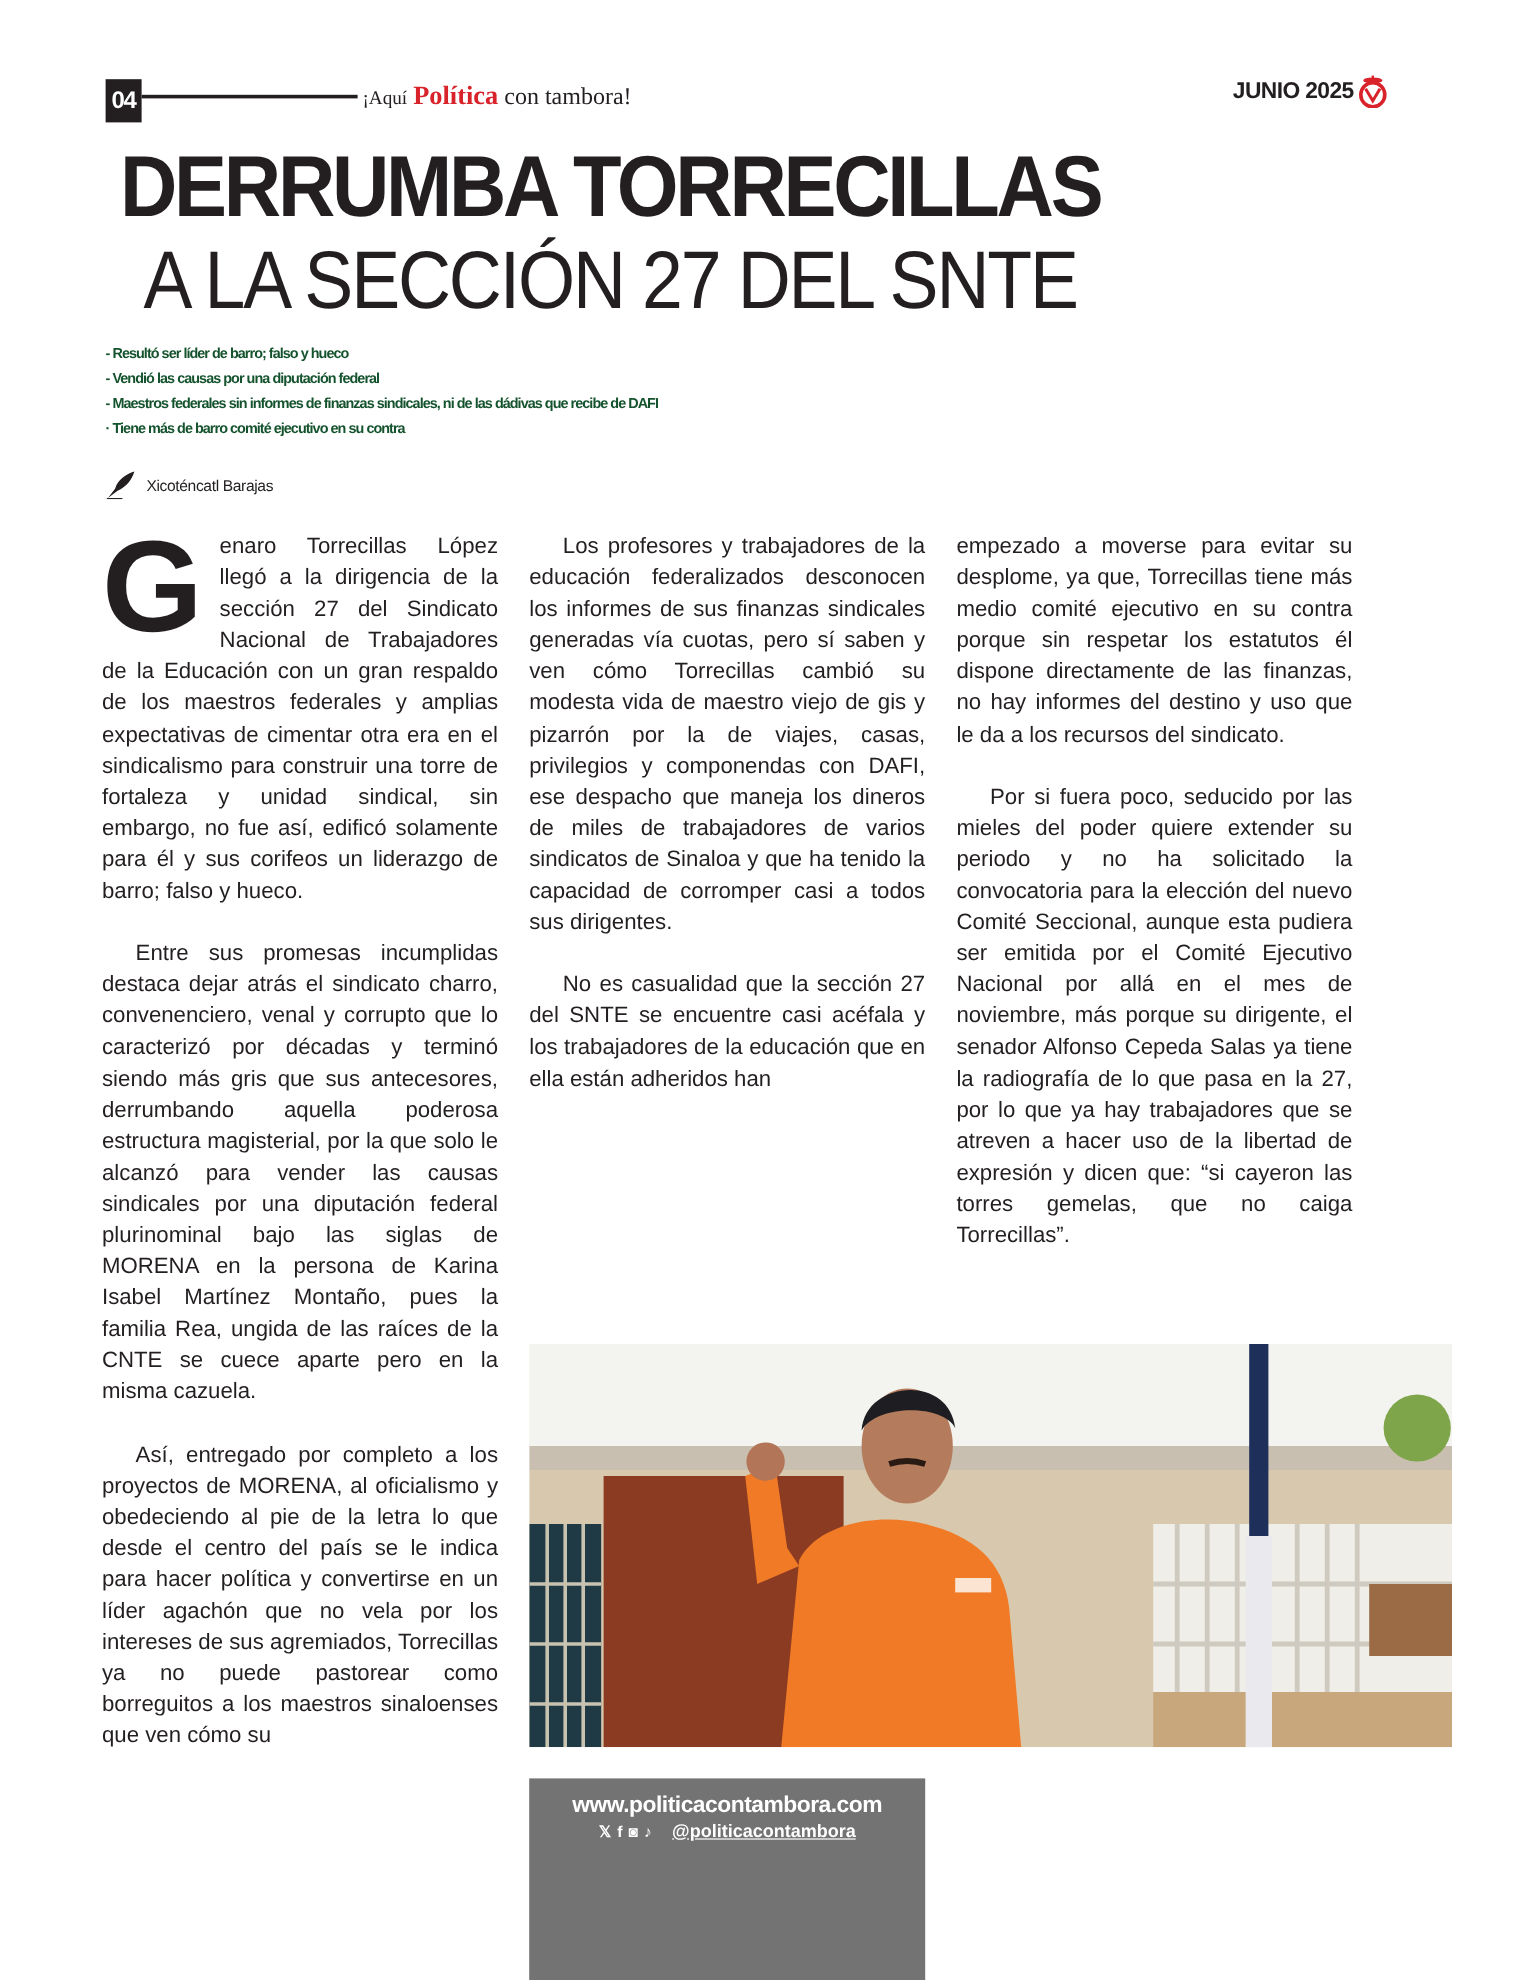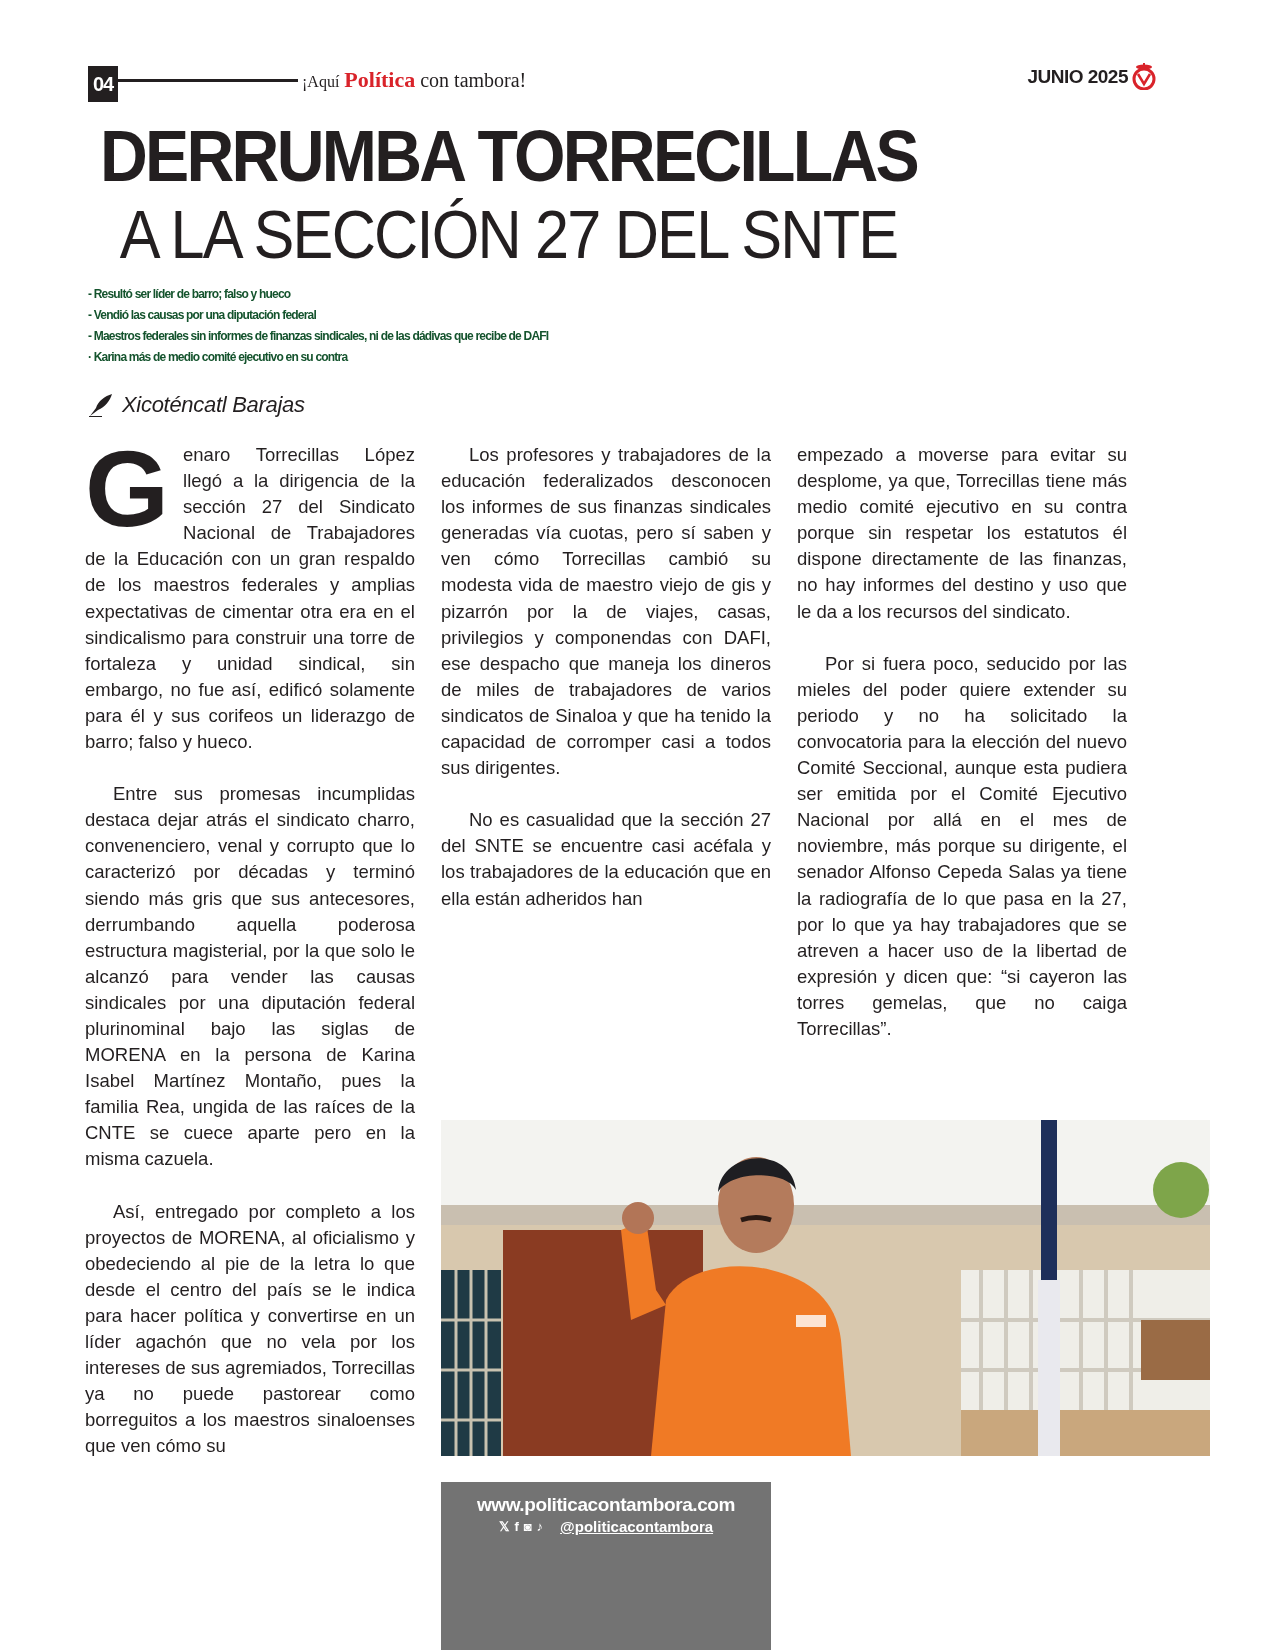--- a/index.html
+++ b/index.html
@@ -22,21 +22,21 @@
   .hl-1 { font-family: "Liberation Sans", sans-serif; font-weight: bold; font-size: 72px; letter-spacing: -3px; transform: scaleX(0.92); line-height: 76px; color: #231f20; }
   .hl-2 { font-family: "Liberation Sans", sans-serif; font-weight: normal; font-size: 68px; letter-spacing: -2px; transform: scaleX(0.9); line-height: 76px; color: #231f20; margin-top: 2px; }
 
   
   .bullets { position: absolute; left: 88px; top: 284px; list-style: none; }
   .bullets li { font-size: 12px; line-height: 21px; letter-spacing: -0.8px; color: #14532d; white-space: nowrap; font-weight: bold; }
 
   
   .byline { position: absolute; left: 88px; top: 392px; display: flex; align-items: center; gap: 8px; }
   .byline svg { width: 26px; height: 24px; }
-  .byline span { font-style: italic; font-size: 22px; color: #231f20; letter-spacing: -0.3px; }
+  .byline span { font-size: 13px; color: #231f20; letter-spacing: -0.3px; }
 
   
   .col { position: absolute; top: 442px; width: 330px; font-size: 18.5px; line-height: 26.1px; text-align: justify; color: #231f20; }
   .col p { margin: 0; }
   .col p.indent { text-indent: 28px; }
   .col p.gap { margin-top: 26px; }
   .col1 { left: 85px; }
   .col2 { left: 441px; }
   .col3 { left: 797px; }
   .dropcap { float: left; font-weight: bold; font-size: 108px; line-height: 82px; margin: 6px 14px 0 0; color: #231f20; font-family: "Liberation Sans", sans-serif; }
@@ -73,21 +73,21 @@
 
 <div class="headline">
   <div class="hl-1">DERRUMBA TORRECILLAS</div>
   <div class="hl-2">A LA SECCIÓN 27 DEL SNTE</div>
 </div>
 
 <ul class="bullets">
   <li>- Resultó ser líder de barro; falso y hueco</li>
   <li>- Vendió las causas por una diputación federal</li>
   <li>- Maestros federales sin informes de finanzas sindicales, ni de las dádivas que recibe de DAFI</li>
-  <li>· Karina más de medio comité ejecutivo en su contra</li>
+  <li>· Tiene más de barro comité ejecutivo en su contra</li>
 </ul>
 
 <div class="byline">
   <svg viewBox="0 0 26 24">
     <path d="M2 23 L8 15 C10 8 17 3 24 1 C22 8 17 14 10 17 Z" fill="#231f20"></path>
     <line x1="1" y1="23.5" x2="14" y2="23.5" stroke="#231f20" stroke-width="1"></line>
   </svg>
   <span>Xicoténcatl Barajas</span>
 </div>
 

